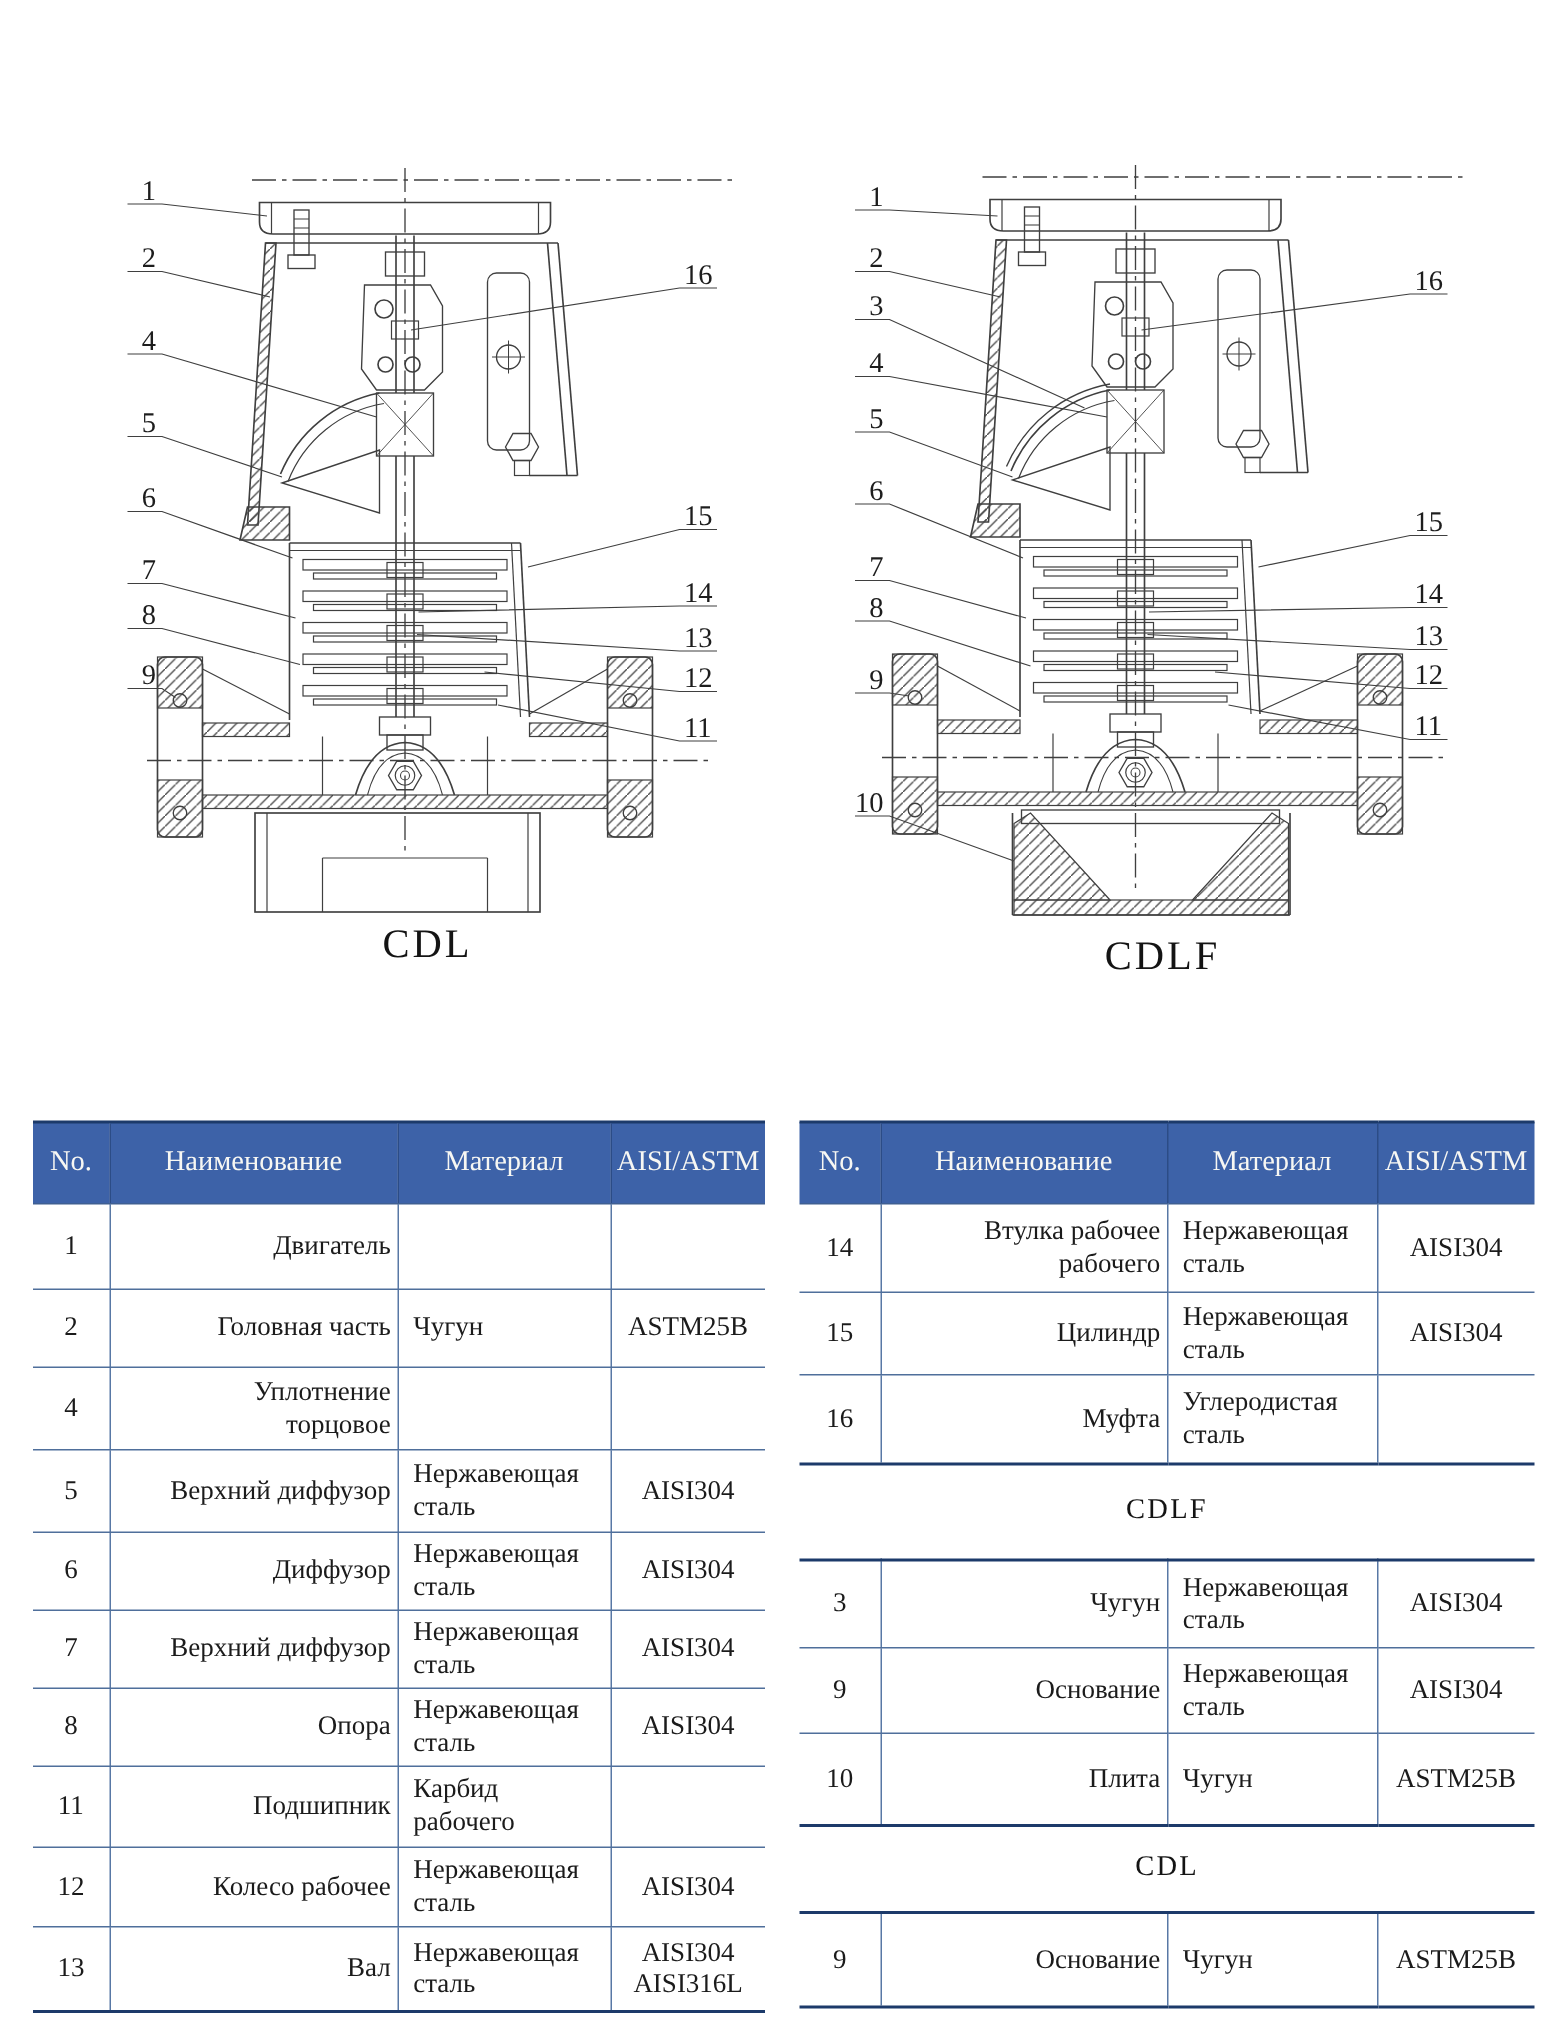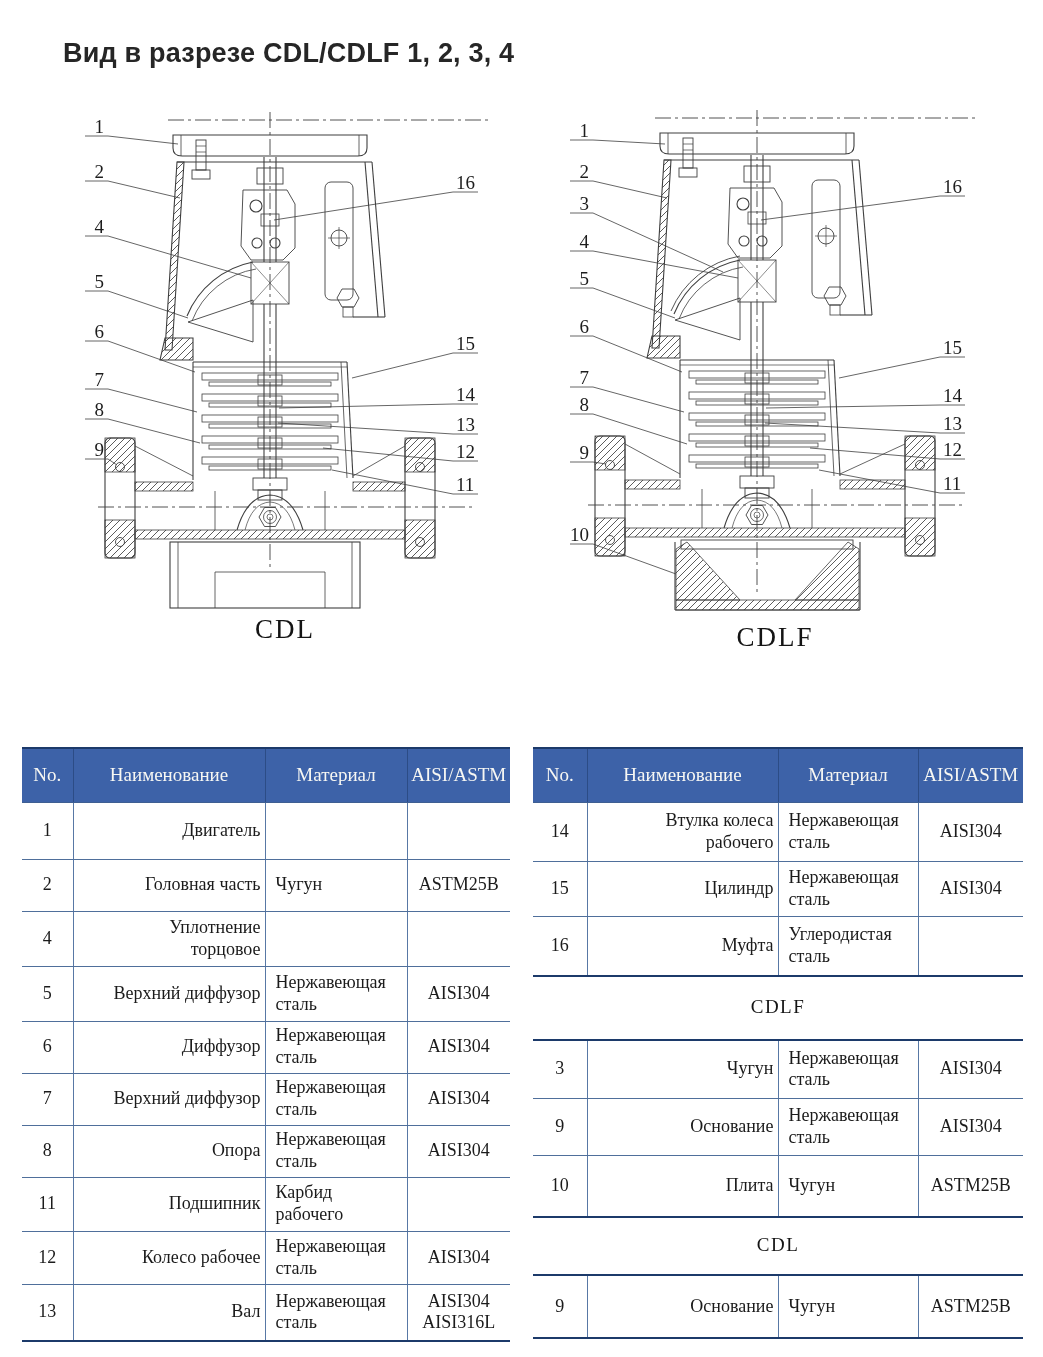--- a/index.html
+++ b/index.html
@@ -46,21 +46,20 @@
   .section-label {
     position:absolute; text-align:center; font-size:19px; color:#141414;
     letter-spacing:1.5px; display:flex; align-items:center; justify-content:center;
   }
 </style>
 </head>
 <body>
 
 <div class="page">
 
-  <div class="title">Вид в разрезе CDL/CDLF 1, 2, 3, 4</div>
 
   <svg class="diagram" style="left:75px; top:110px;" width="420" height="540" viewBox="0 0 420 540">
     <defs>
       <pattern id="hA" width="7" height="7" patternUnits="userSpaceOnUse">
         <path d="M0 7 L7 0" stroke="#4a4a4a" stroke-width="0.9"></path>
       </pattern>
     </defs>
     <g stroke="#3f3f3f" fill="none" stroke-width="1.1">
 
       <line x1="93" y1="10" x2="413" y2="10" stroke-dasharray="16 4 3 4" stroke-width="0.9"></line>
@@ -439,21 +438,21 @@
       </colgroup>
     <tbody>
         <tr style="height:54px">
       <th>No.</th>
       <th>Наименование</th>
       <th>Материал</th>
       <th>AISI/ASTM</th>
     </tr>
     <tr style="height:59px">
       <td class="c-no">14</td>
-      <td class="c-name">Втулка колеса
+      <td class="c-name">Втулка рабочее
 рабочего</td>
       <td class="c-mat">Нержавеющая
 сталь</td>
       <td class="c-std">AISI304</td>
     </tr>
     <tr style="height:55px">
       <td class="c-no">15</td>
       <td class="c-name">Цилиндр</td>
       <td class="c-mat">Нержавеющая
 сталь</td>

